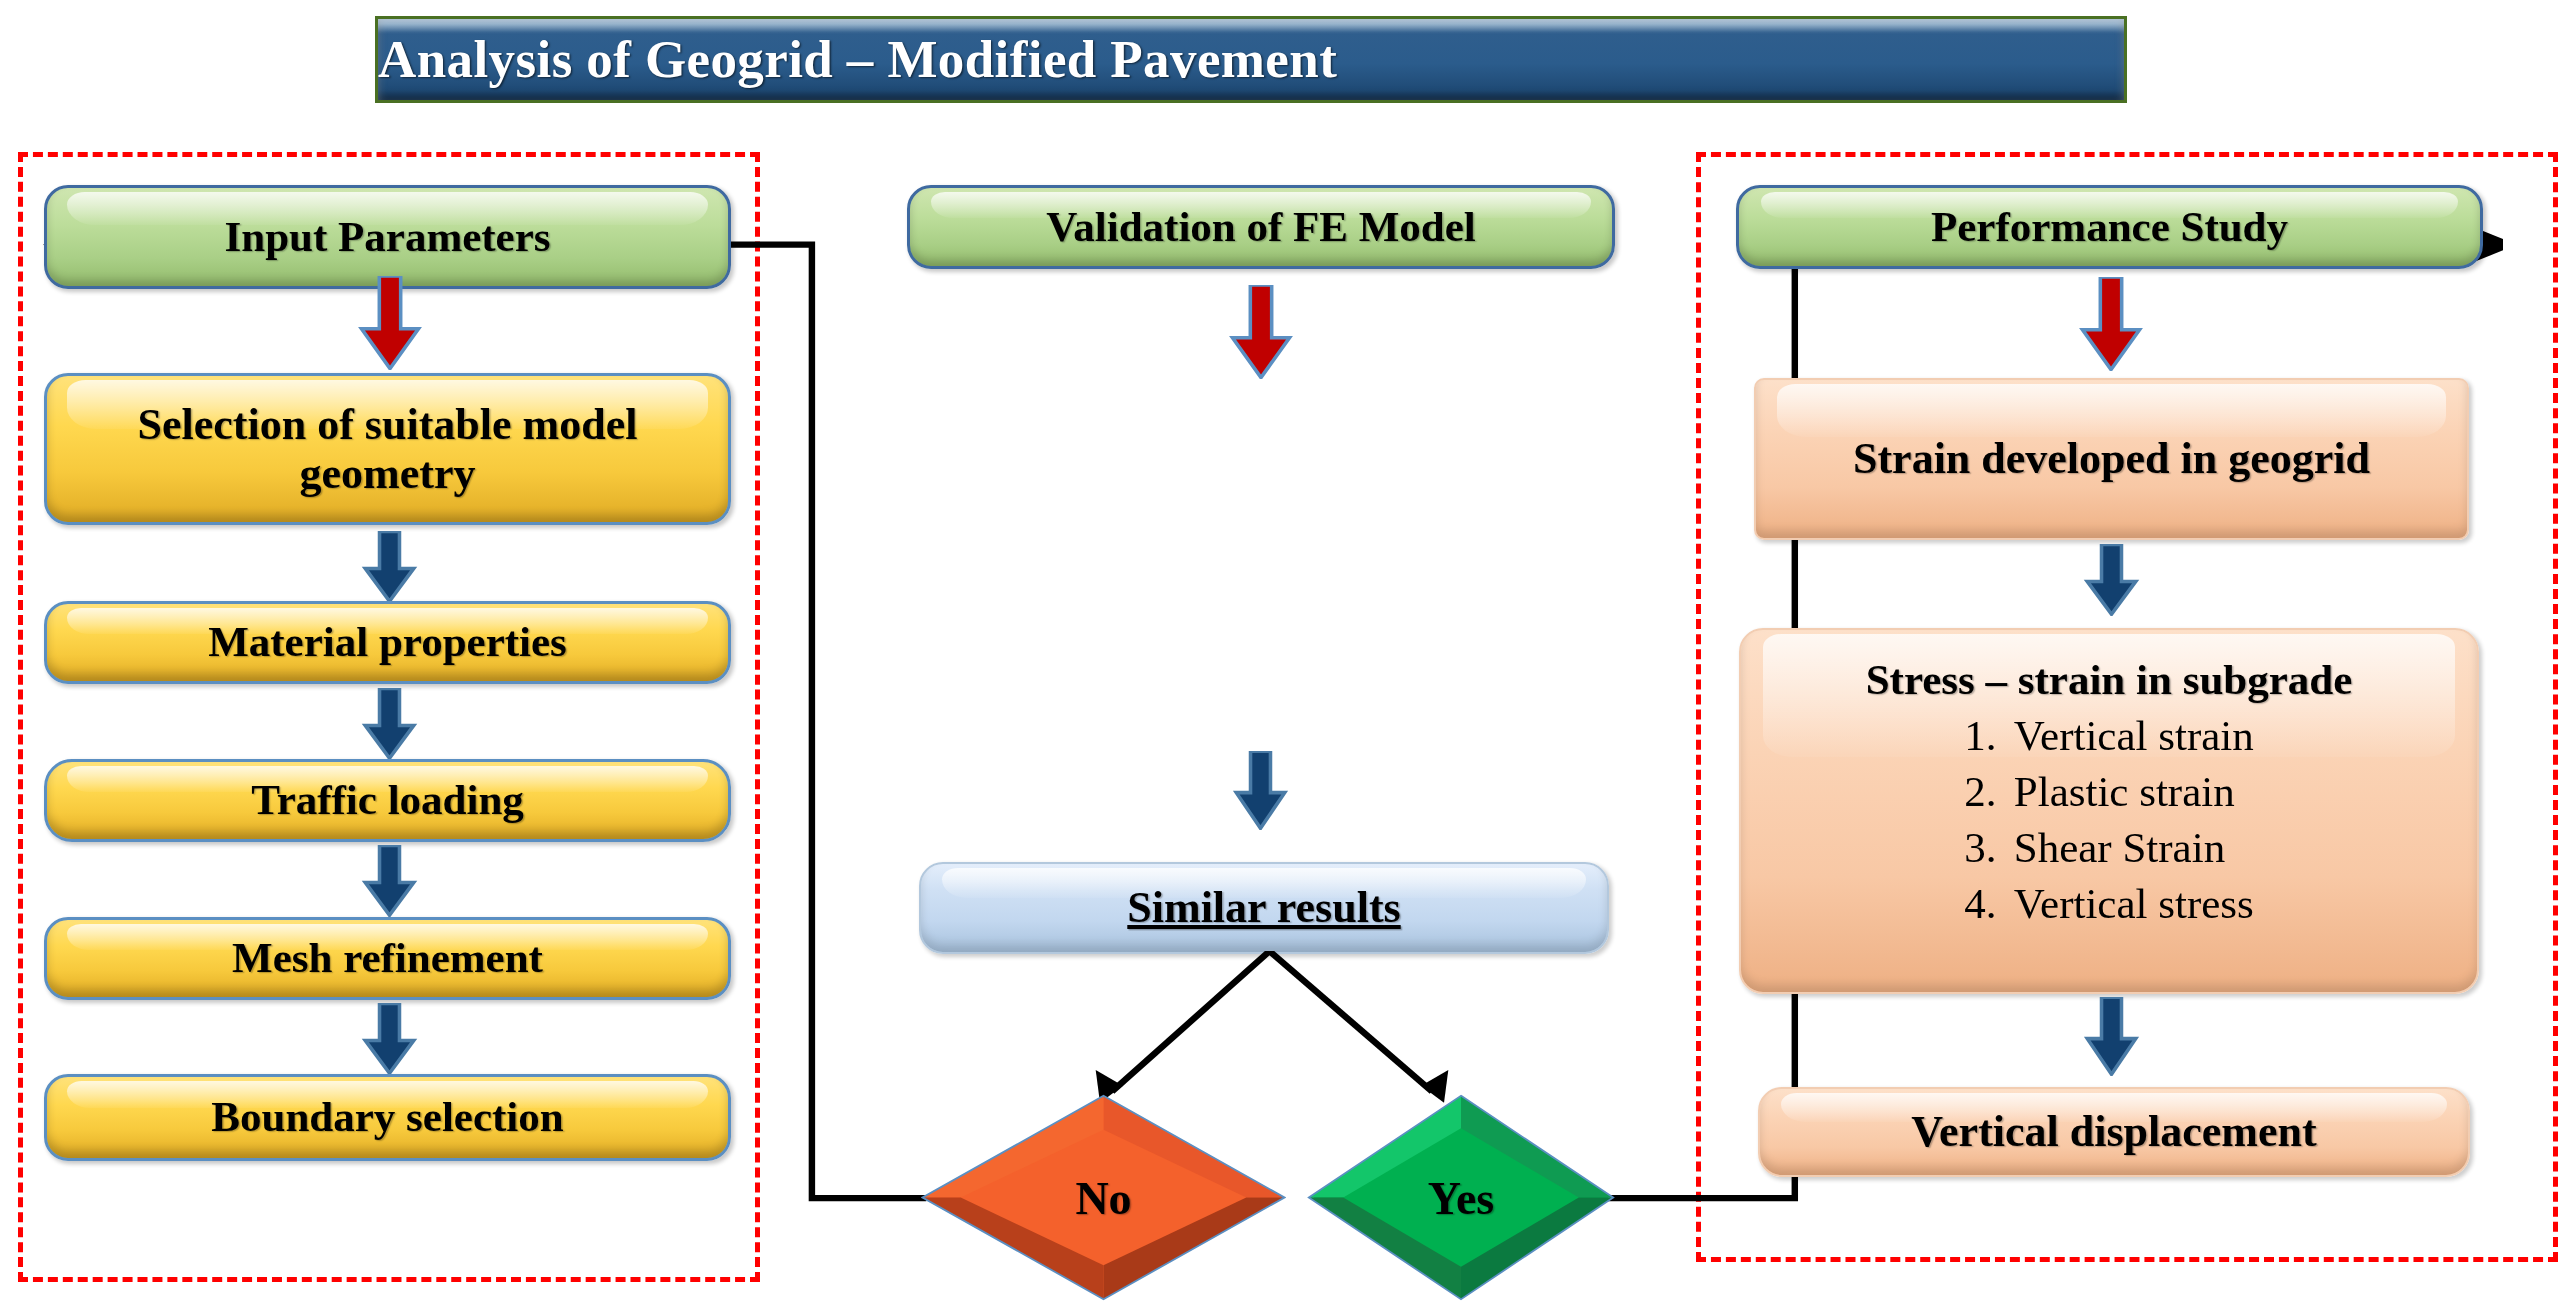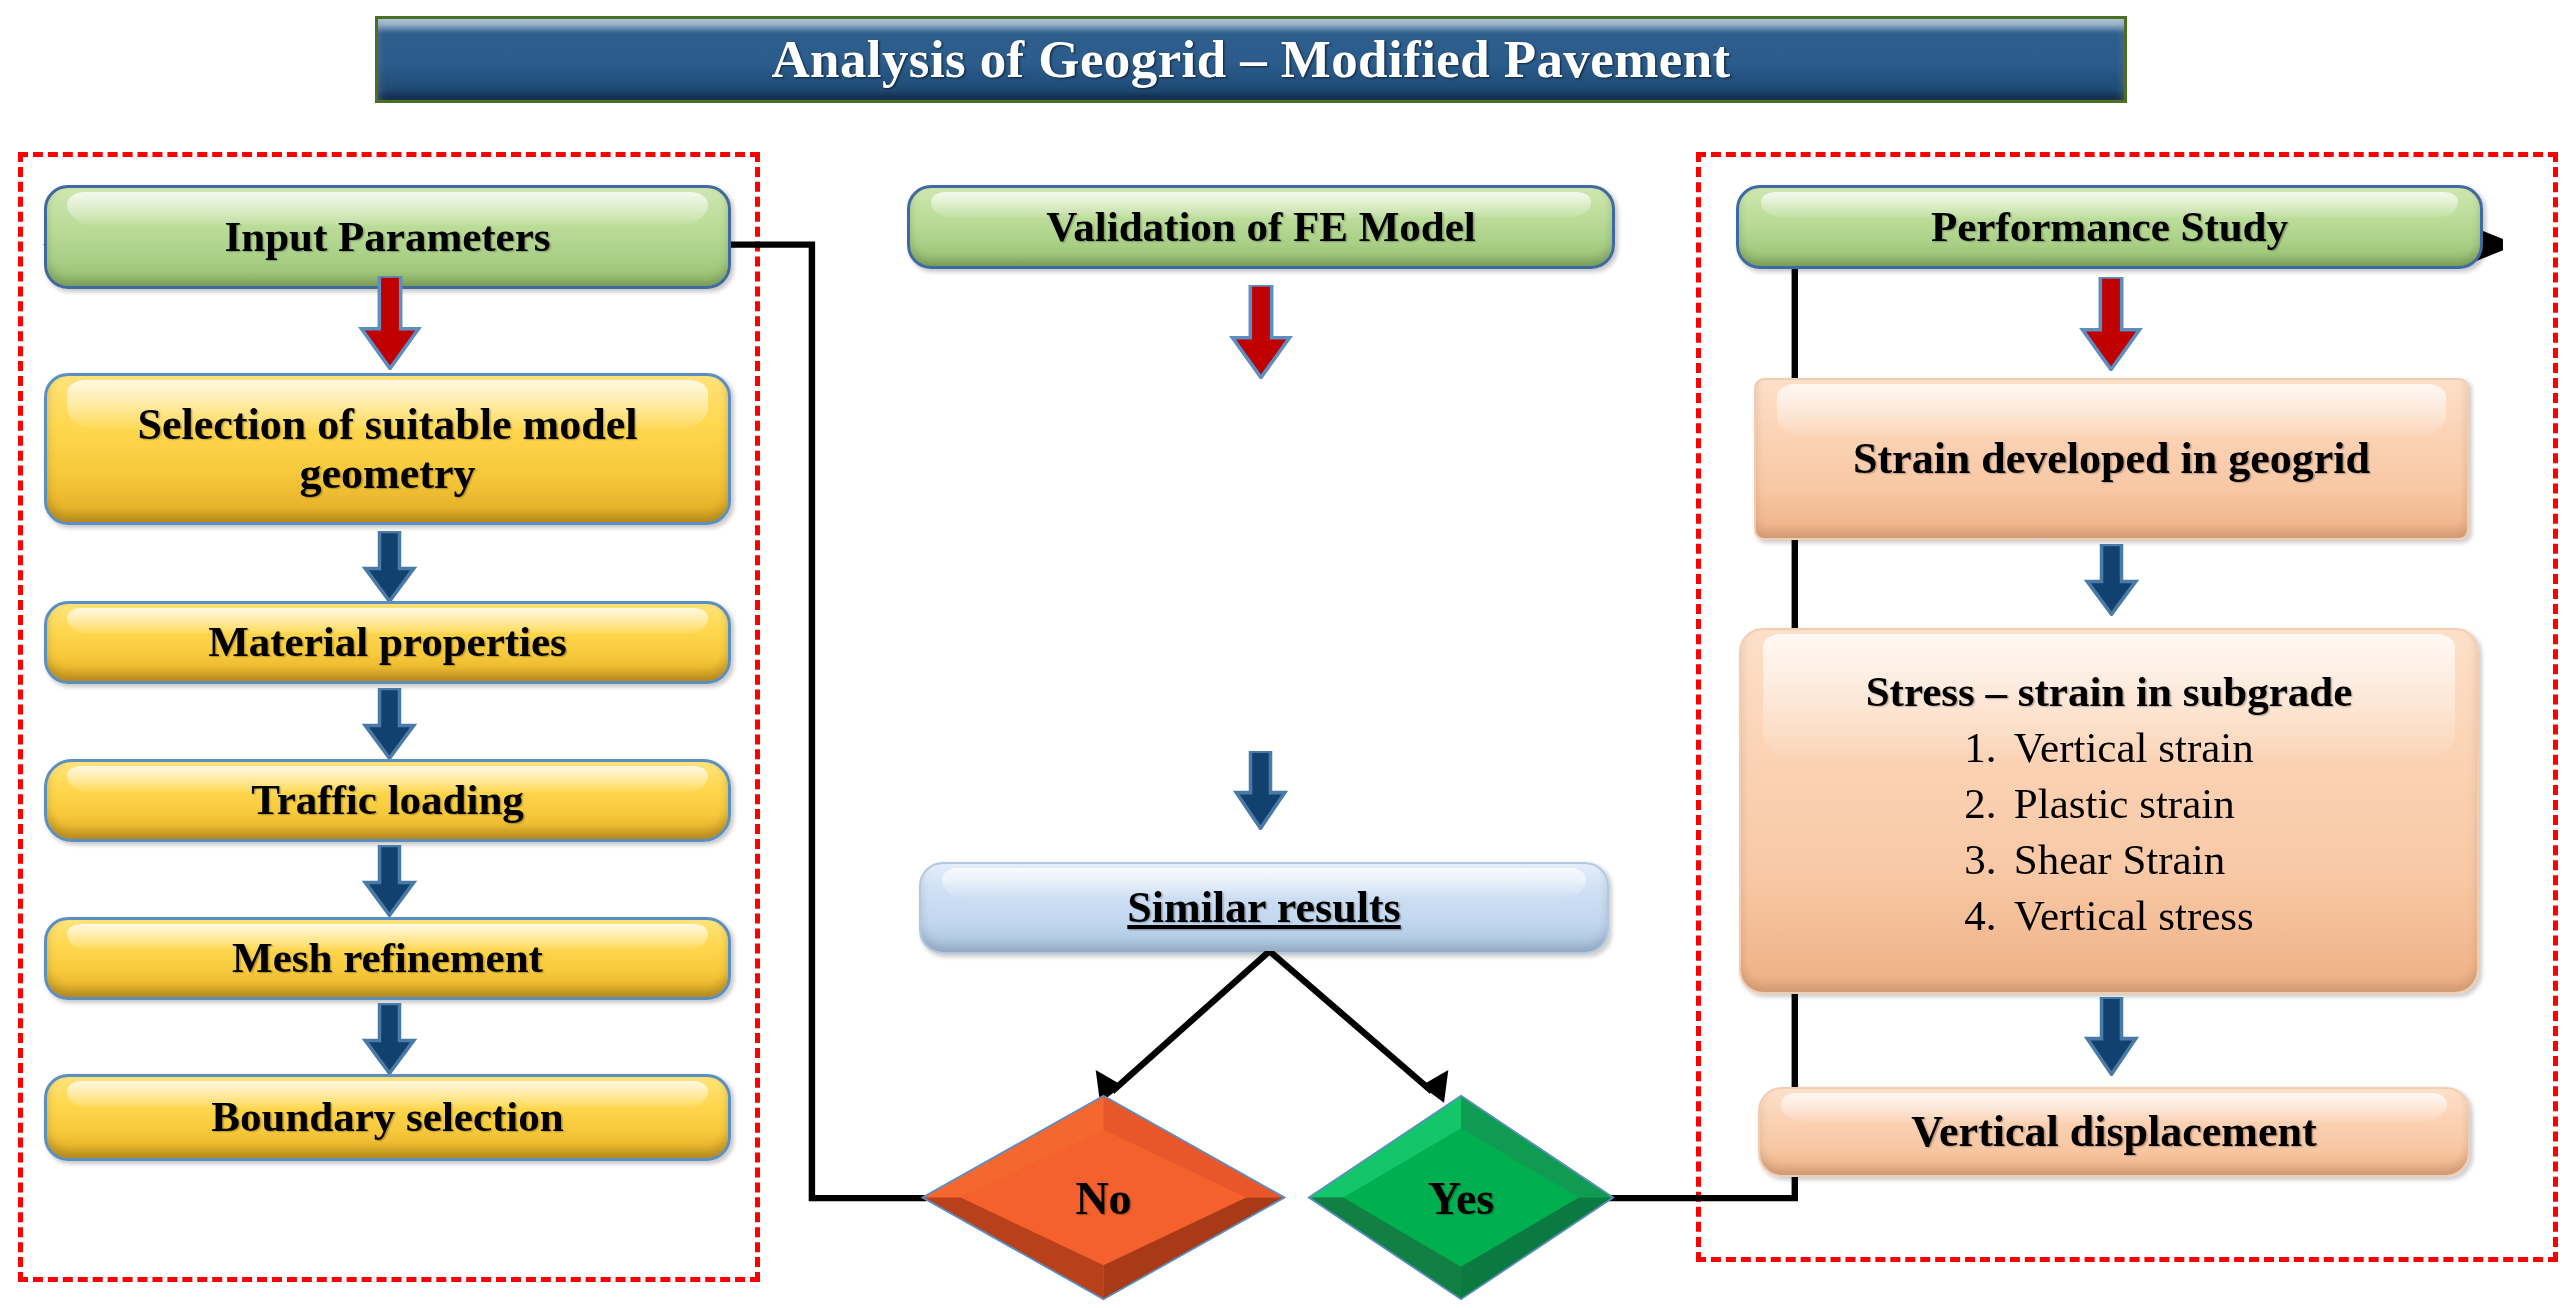--- a/index.html
+++ b/index.html
@@ -26,21 +26,20 @@
     height: 87px;
     border: 3.6px solid #4a7023;
     box-sizing: border-box;
     background: linear-gradient(to bottom,
         #4e7ba6 0%, #5b87ae 6%, #2f5e8d 16%,
         #2b5c8c 55%, #1f4a75 88%, #16375a 100%);
     box-shadow: inset 0 4.3px 10px rgba(255,255,255,0.30),
                 inset 0 -4.3px 8.6px rgba(0,0,0,0.35);
     display: flex;
     align-items: center;
-    justify-content: center;
   }
   .title-banner .bevel-tl {
     position: absolute; left:0; top:0; right:0; height: 15.7px;
     background: linear-gradient(to bottom, rgba(255,255,255,0.42), rgba(255,255,255,0));
     pointer-events: none;
   }
   .title-text {
     position: relative;
     color: #ffffff;
     font-size: 53px;
@@ -285,21 +284,21 @@
 
   <div class="node peach" style="left:1754px; top:378px; width:715px; height:162px; font-size:44px;border-radius:10px;">
     <div class="gloss"></div>
     <div class="label">Strain developed in geogrid</div>
   </div>
 
   <svg class="varrow" style="left:2083px; top:544px; width:57px; height:72px;" viewBox="0 0 80 100">
     <polygon points="26,0 54,0 54,52 74,52 40,98 6,52 26,52" fill="#12406f" stroke="#4a7ba6" stroke-width="5"></polygon>
   </svg>
 
-  <div class="node peach" style="left:1739px; top:628px; width:740px; height:366px; font-size:43px; justify-content:flex-start; padding-top:38px;">
+  <div class="node peach" style="left:1739px; top:628px; width:740px; height:366px; font-size:43px; justify-content:flex-start; padding-top:26px;">
     <div class="gloss"></div>
     <div class="label">Stress – strain in subgrade</div>
     <ul class="list">
       <li>
         <span class="num">1.</span>
         <span>Vertical strain</span>
       </li>
       <li>
         <span class="num">2.</span>
         <span>Plastic strain</span>

